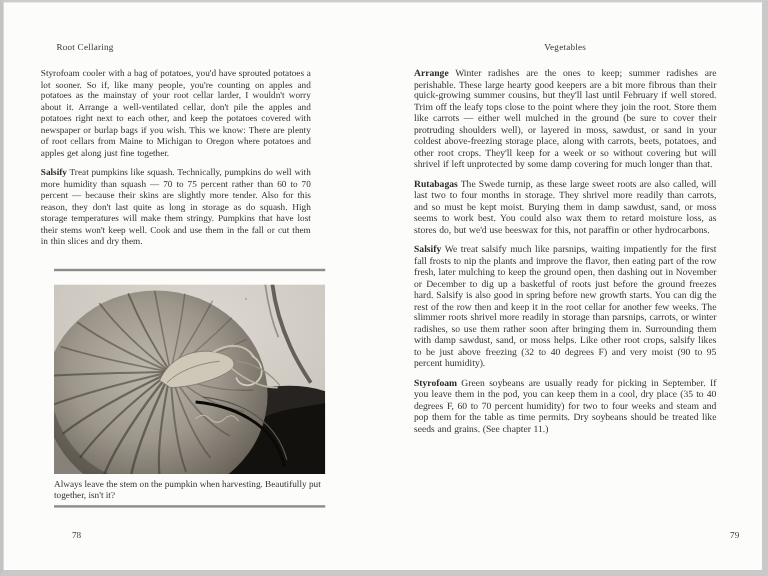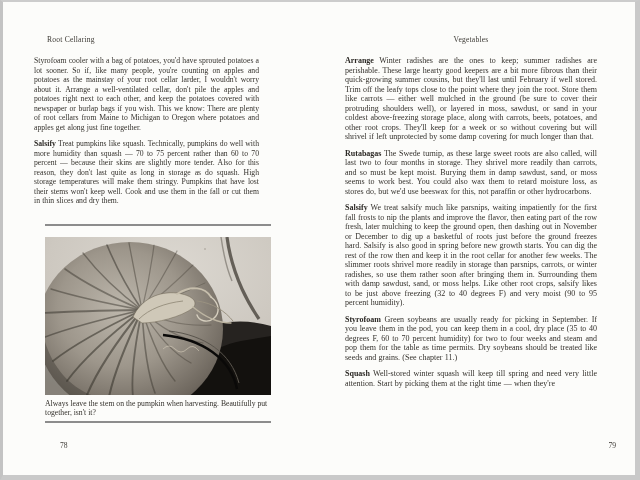--- a/index.html
+++ b/index.html
@@ -140,17 +140,15 @@
 
 <div class="text-col right">
   <p><b>Arrange</b>
     <span>Winter radishes are the ones to keep; summer radishes are perishable. These large hearty good keepers are a bit more fibrous than their quick-growing summer cousins, but they'll last until February if well stored. Trim off the leafy tops close to the point where they join the root. Store them like carrots — either well mulched in the ground (be sure to cover their protruding shoulders well), or layered in moss, sawdust, or sand in your coldest above-freezing storage place, along with carrots, beets, potatoes, and other root crops. They'll keep for a week or so without covering but will shrivel if left unprotected by some damp covering for much longer than that.</span></p>
   <p><b>Rutabagas</b>
     <span>The Swede turnip, as these large sweet roots are also called, will last two to four months in storage. They shrivel more readily than carrots, and so must be kept moist. Burying them in damp sawdust, sand, or moss seems to work best. You could also wax them to retard moisture loss, as stores do, but we'd use beeswax for this, not paraffin or other hydrocarbons.</span></p>
   <p><b>Salsify</b>
     <span>We treat salsify much like parsnips, waiting impatiently for the first fall frosts to nip the plants and improve the flavor, then eating part of the row fresh, later mulching to keep the ground open, then dashing out in November or December to dig up a basketful of roots just before the ground freezes hard. Salsify is also good in spring before new growth starts. You can dig the rest of the row then and keep it in the root cellar for another few weeks. The slimmer roots shrivel more readily in storage than parsnips, carrots, or winter radishes, so use them rather soon after bringing them in. Surrounding them with damp sawdust, sand, or moss helps. Like other root crops, salsify likes to be just above freezing (32 to 40 degrees F) and very moist (90 to 95 percent humidity).</span></p>
   <p><b>Styrofoam</b>
     <span>Green soybeans are usually ready for picking in September. If you leave them in the pod, you can keep them in a cool, dry place (35 to 40 degrees F, 60 to 70 percent humidity) for two to four weeks and steam and pop them for the table as time permits. Dry soybeans should be treated like seeds and grains. (See chapter 11.)</span></p>
-  <p><b>Squash</b>
-    <span>Well-stored winter squash will keep till spring and need very little attention. Start by picking them at the right time — when they're</span></p>
 </div>
 
 <div class="page-num right">79</div>
 
 </body></html>

